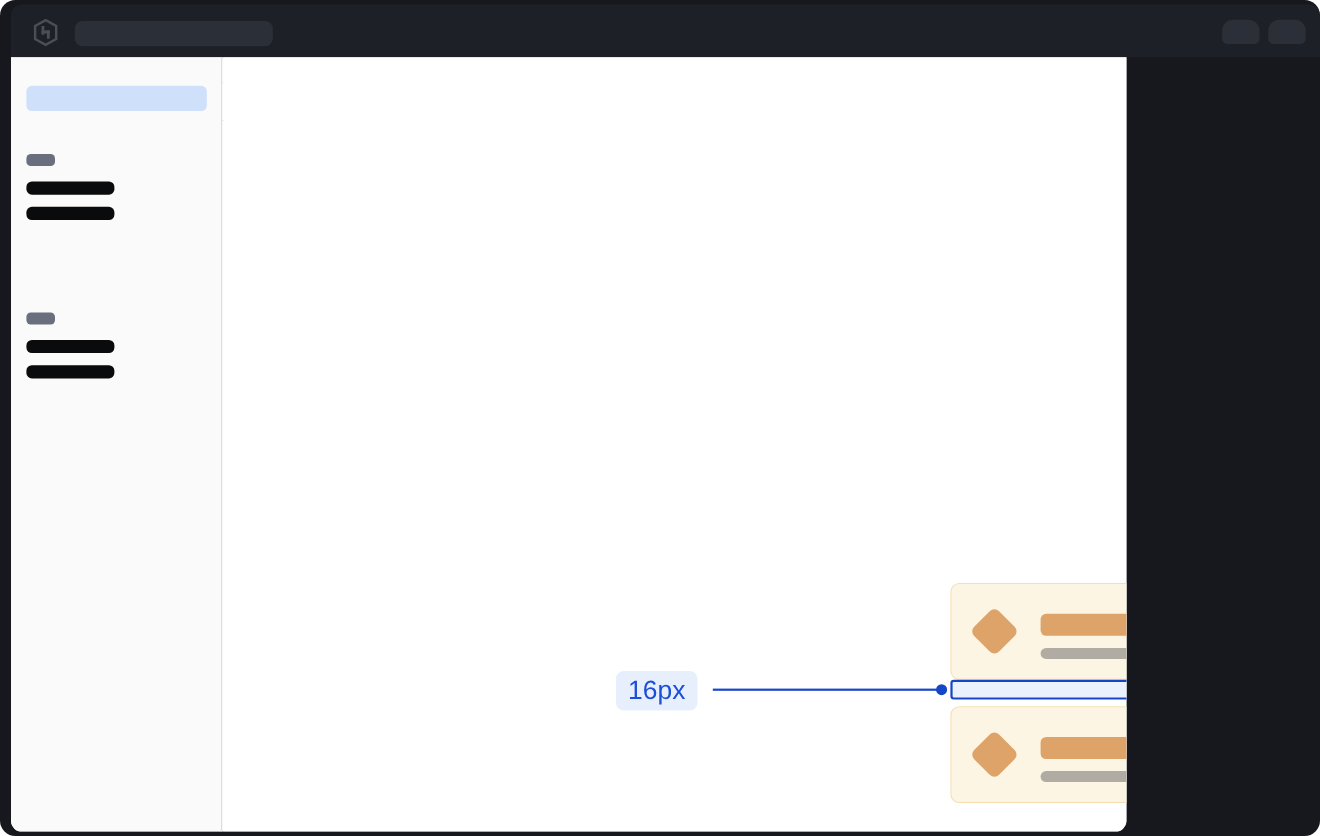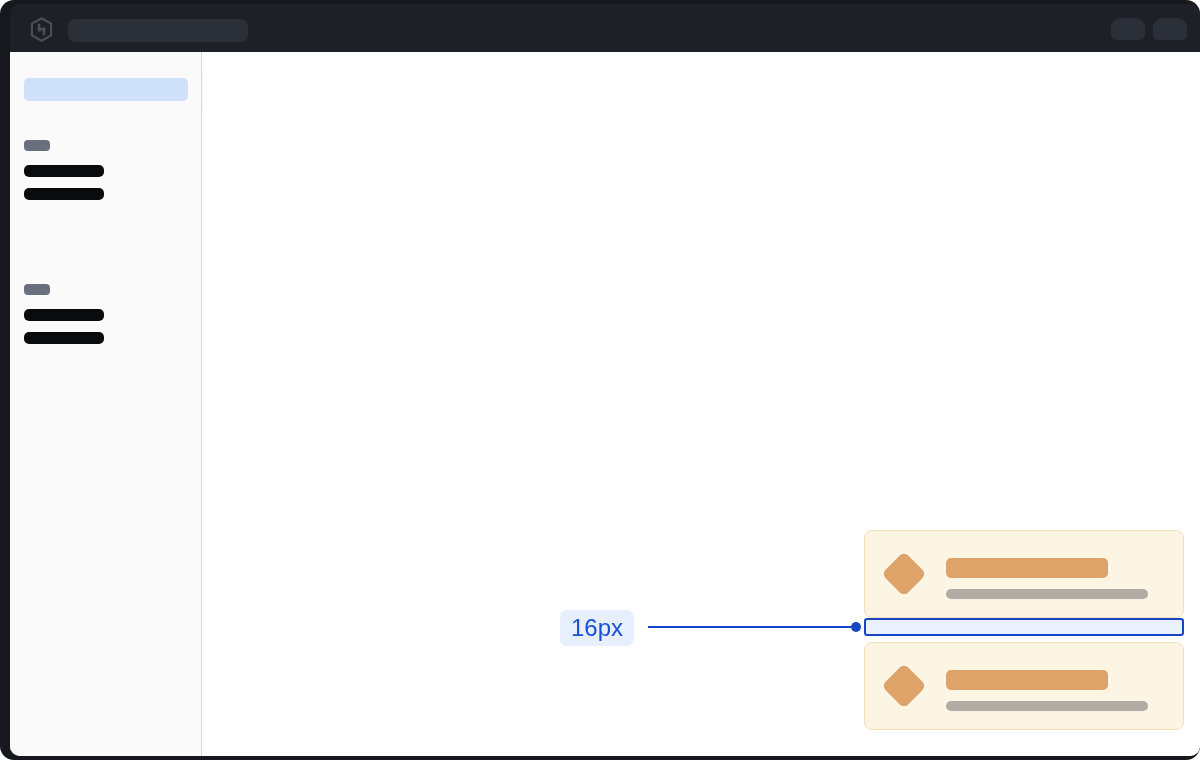--- a/index.html
+++ b/index.html
@@ -77,21 +77,21 @@
     height: 22px;
     background: #2b2f38;
     border-radius: 10px 10px 5px 5px;
   }
 
   
   .body-area {
     position: absolute;
     left: 10px;
     top: 52px;
-    width: 1190px;
+    width: 1014px;
     height: 704px;
     background: #ffffff;
     border-bottom-left-radius: 10px;
     border-bottom-right-radius: 10px;
     overflow: hidden;
   }
 
   .sidebar {
     position: absolute;
     left: 0;

